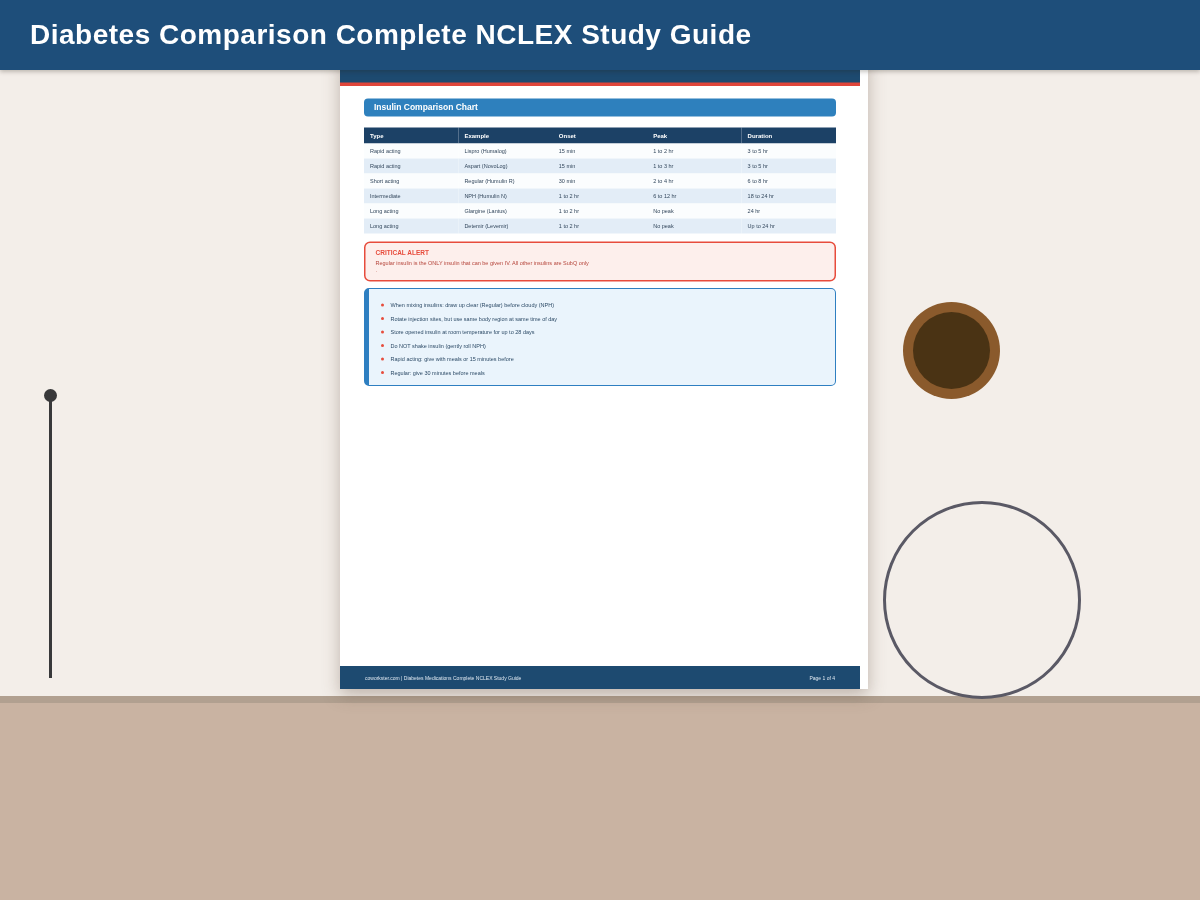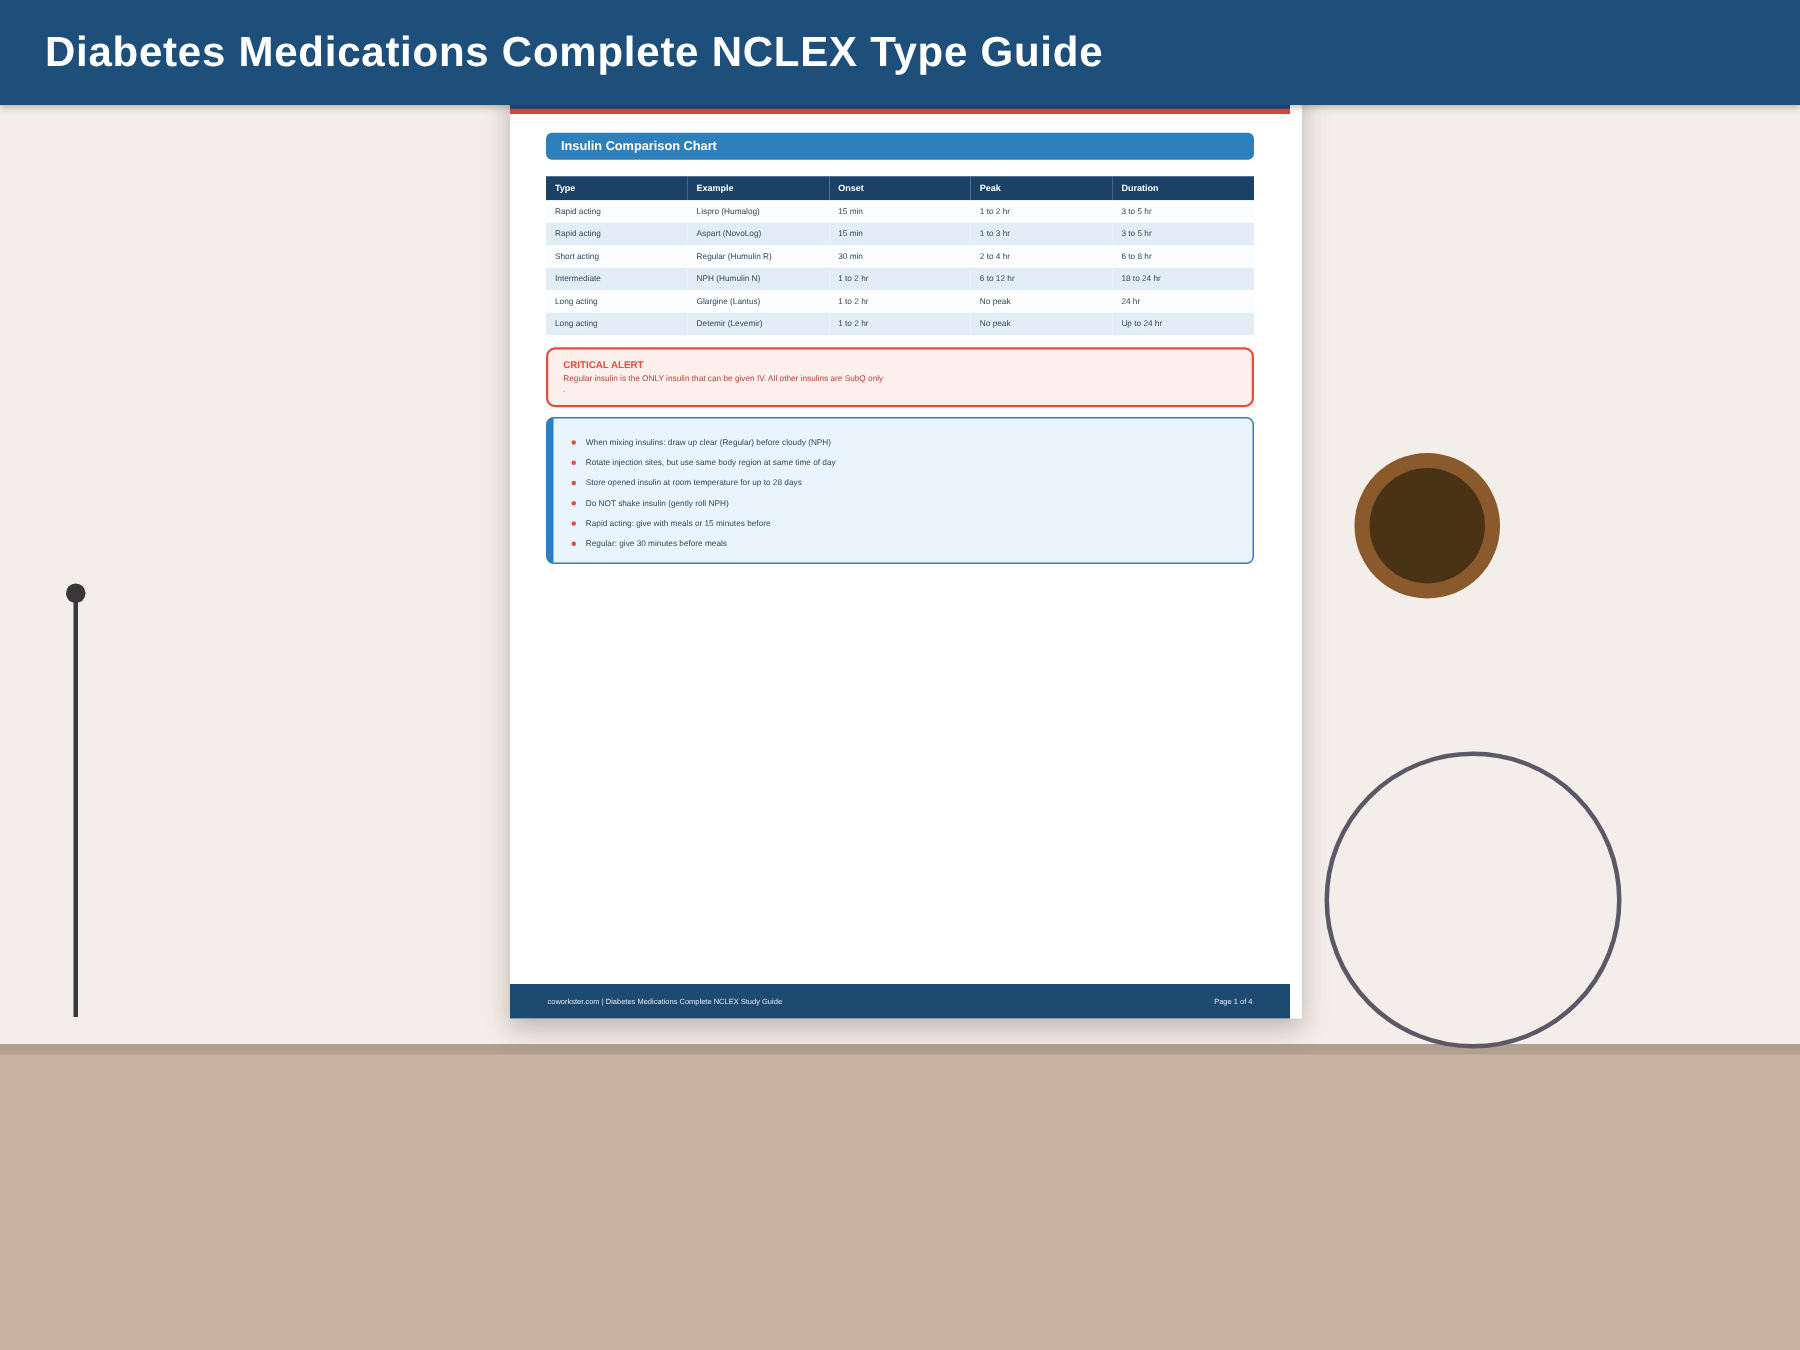--- a/index.html
+++ b/index.html
@@ -45,21 +45,21 @@
     position: absolute; left: 10px; top: 10px; width: 77px; height: 77px;
     background: #4a3314; border-radius: 50%;
   }
   .ring-stain {
     position: absolute; left: 883px; top: 501px; width: 198px; height: 198px;
     border: 3px solid #5a5965; border-radius: 50%; z-index: 7;
   }
 
   
   .page-wrap {
-    position: absolute; left: 340px; top: 48px; width: 528px; height: 631px;
+    position: absolute; left: 340px; top: 58px; width: 528px; height: 631px;
     background: #ffffff; z-index: 10;
     box-shadow: 0 6px 16px rgba(93,70,55,.35);
   }
   .page-inner {
     position: relative; width: 1040px; height: 1262px;
     transform: scale(0.5); transform-origin: top left;
     background: #ffffff;
   }
 
   .doc-header {
@@ -120,21 +120,21 @@
     position: absolute; left: 0; bottom: 0; width: 1040px; height: 46px;
     background: #1d4a70; color: #dfe8f1; font-size: 10px;
     display: flex; align-items: center; justify-content: space-between;
     padding: 0 50px;
   }
 </style>
 </head>
 <body>
 
 <header class="banner">
-  <h1>Diabetes Medications Complete NCLEX Type Guide</h1>
+  <h1>Diabetes Comparison Complete NCLEX Study Guide</h1>
 </header>
 
 <div class="desk"></div>
 
 <div class="pen-dot"></div>
 <div class="pen-line"></div>
 <div class="coffee">
   <div class="coffee-inner"></div>
 </div>
 <div class="ring-stain"></div>

